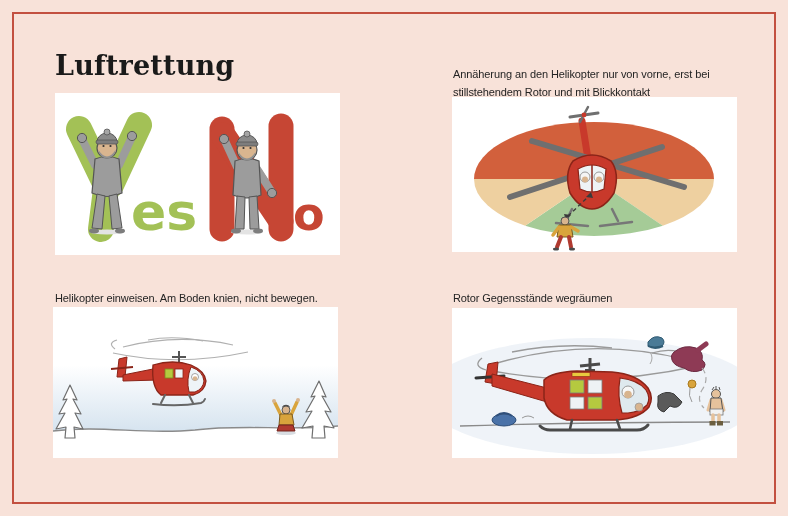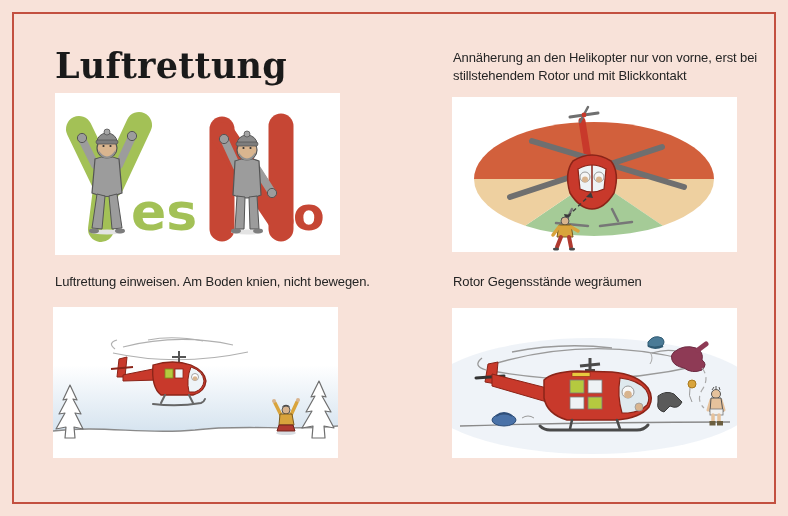--- a/index.html
+++ b/index.html
@@ -8,26 +8,27 @@
     background:#f8e2d9;
     font-family:"Liberation Sans",sans-serif;
   }
   .frame{
     position:absolute;left:12px;top:12px;right:12px;bottom:12px;
     border:2px solid #c35040;pointer-events:none;
   }
   .title{
     position:absolute;left:55px;top:50px;margin:0;
     font-family:"DejaVu Serif","Liberation Serif",serif;
-    font-weight:bold;font-size:35px;line-height:32px;color:#1a1a1a;
+    font-weight:bold;font-size:27px;line-height:32px;color:#1a1a1a;
     letter-spacing:.2px;
   }
   .caption{
-    position:absolute;font-size:13px;line-height:18px;color:#242424;
+    position:absolute;font-size:11px;line-height:18px;color:#242424;
     letter-spacing:-0.1px;
+    margin-top:16px;
   }
   .cap-tr{left:453px;top:49px;width:324px;}
   .cap-bl{left:55px;top:273px;width:330px;}
   .cap-br{left:453px;top:273px;width:324px;}
   .panel{
     position:absolute;background:#ffffff;overflow:hidden;
   }
   .panel-tl{left:55px;top:93px;width:285px;height:162px;}
   .panel-tr{left:452px;top:97px;width:285px;height:155px;}
   .panel-bl{left:53px;top:307px;width:285px;height:151px;}
@@ -36,21 +37,21 @@
   svg text{font-family:"DejaVu Sans","Liberation Sans",sans-serif;font-weight:bold;}
 </style>
 </head>
 <body>
 
 <div class="frame"></div>
 
 <h1 class="title">Luftrettung</h1>
 
 <div class="caption cap-tr">Annäherung an den Helikopter nur von vorne, erst bei stillstehendem Rotor und mit Blickkontakt</div>
-<div class="caption cap-bl">Luftrettung einweisen. Am Boden knien, nicht bewegen.</div>
+<div class="caption cap-bl">Helikopter einweisen. Am Boden knien, nicht bewegen.</div>
 <div class="caption cap-br">Rotor Gegensstände wegräumen</div>
 
 <div class="panel panel-tl">
   <svg viewBox="0 0 285 162" width="285" height="162">
 
     <g stroke="#a3c156" stroke-width="26" stroke-linecap="round" fill="none">
       <path d="M24 36 L50 90"></path>
       <path d="M84 32 L56 92"></path>
       <path d="M52 88 L46 136"></path>
     </g>

